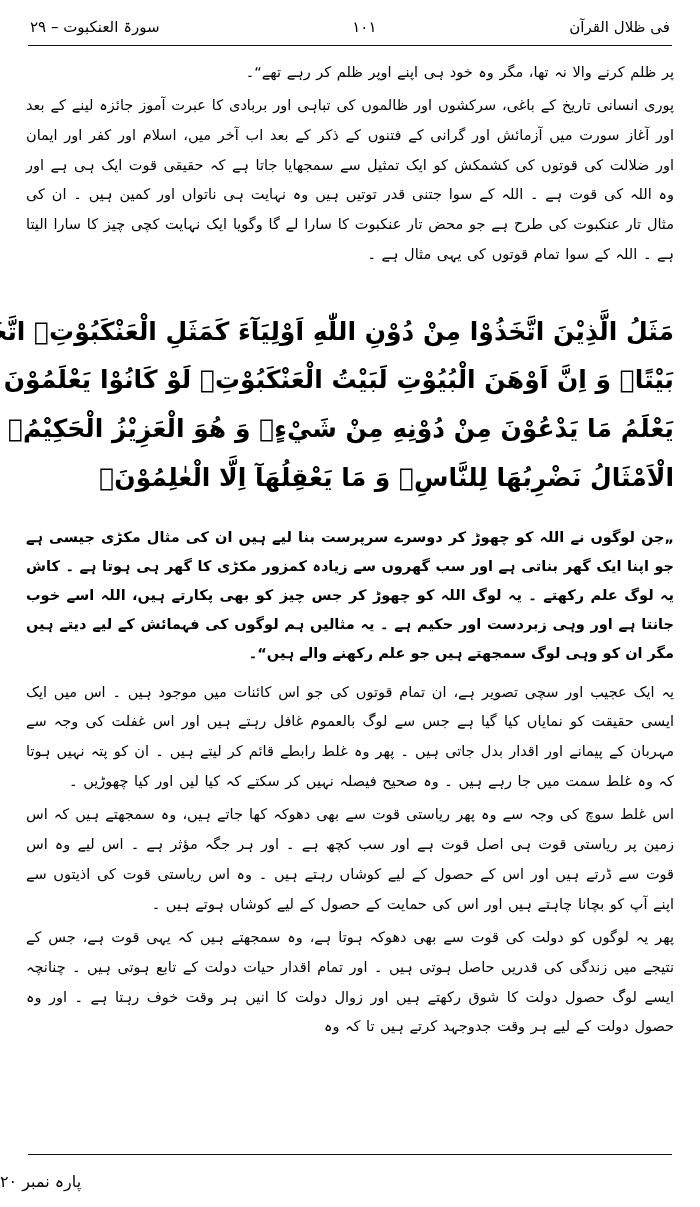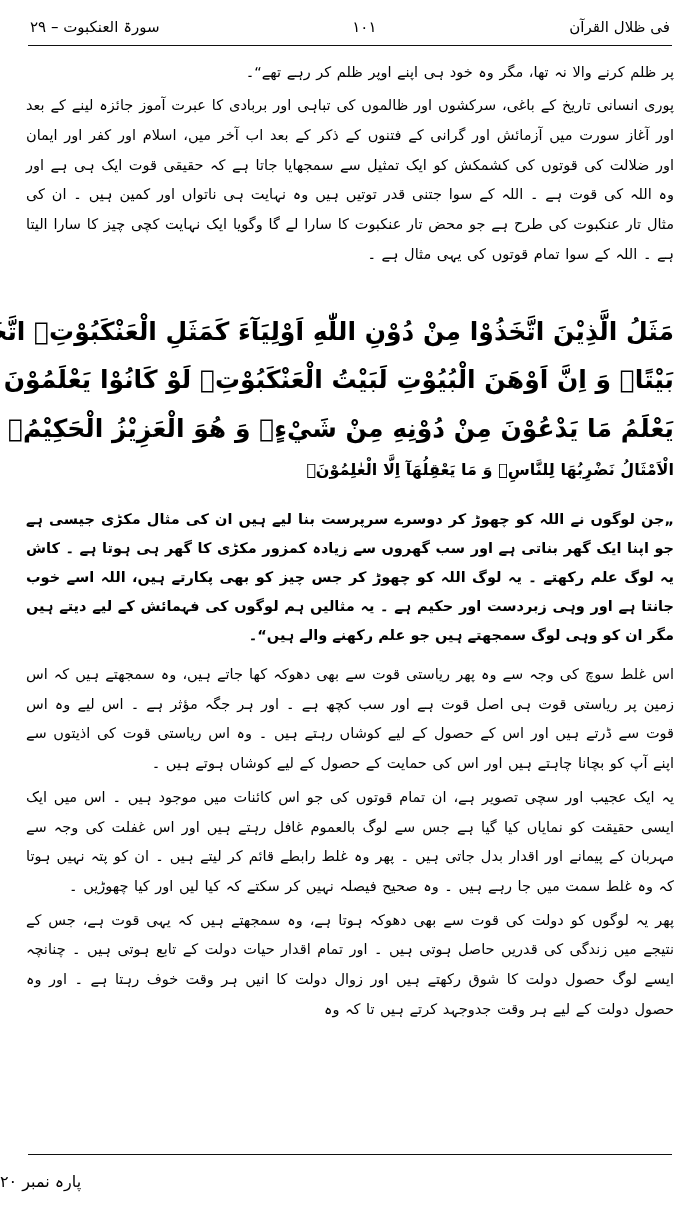--- a/index.html
+++ b/index.html
@@ -69,21 +69,21 @@
     font-size: 25px;
     line-height: 1.95;
     font-weight: bold;
     letter-spacing: 0.5px;
     color: #000;
   }
   .quran-line {
     display: block;
     white-space: nowrap;
   }
-  .quran-line.l4 { font-size: 16px; }
+  .quran-line.l4 { font-size: 25px; }
 
   
   .translation {
     font-size: 14.5px;
     line-height: 2.0;
     text-align: justify;
     text-align-last: right;
     margin: 8px 0 10px 0;
     font-weight: bold;
   }
@@ -130,22 +130,22 @@
 
     <div class="quran-block">
       <span class="quran-line l1">مَثَلُ الَّذِيْنَ اتَّخَذُوْا مِنْ دُوْنِ اللّٰهِ اَوْلِيَآءَ کَمَثَلِ الْعَنْکَبُوْتِۚ اتَّخَذَتْ</span>
       <span class="quran-line l2">بَيْتًاۗ وَ اِنَّ اَوْهَنَ الْبُيُوْتِ لَبَيْتُ الْعَنْکَبُوْتِۘ لَوْ کَانُوْا يَعْلَمُوْنَ اِنَّ اللّٰهَ</span>
       <span class="quran-line l3">يَعْلَمُ مَا يَدْعُوْنَ مِنْ دُوْنِهِ مِنْ شَيْءٍۗ وَ هُوَ الْعَزِيْزُ الْحَکِيْمُۛ وَ تِلْکَ</span>
       <span class="quran-line l4">الْاَمْثَالُ نَضْرِبُهَا لِلنَّاسِۚ وَ مَا يَعْقِلُهَآ اِلَّا الْعٰلِمُوْنَۛ</span>
     </div>
 
     <p class="translation">„جن لوگوں نے اللہ کو چھوڑ کر دوسرے سرپرست بنا لیے ہیں ان کی مثال مکڑی جیسی ہے جو اپنا ایک گھر بناتی ہے اور سب گھروں سے زیادہ کمزور مکڑی کا گھر ہی ہوتا ہے ۔ کاش یہ لوگ علم رکھتے ۔ یہ لوگ اللہ کو چھوڑ کر جس چیز کو بھی پکارتے ہیں، اللہ اسے خوب جانتا ہے اور وہی زبردست اور حکیم ہے ۔ یہ مثالیں ہم لوگوں کی فہمائش کے لیے دیتے ہیں مگر ان کو وہی لوگ سمجھتے ہیں جو علم رکھنے والے ہیں“۔</p>
 
+    <p class="para">یہ ایک عجیب اور سچی تصویر ہے، ان تمام قوتوں کی جو اس کائنات میں موجود ہیں ۔ اس میں ایک ایسی حقیقت کو نمایاں کیا گیا ہے جس سے لوگ بالعموم غافل رہتے ہیں اور اس غفلت کی وجہ سے مہربان کے پیمانے اور اقدار بدل جاتی ہیں ۔ پھر وہ غلط رابطے قائم کر لیتے ہیں ۔ ان کو پتہ نہیں ہوتا کہ وہ غلط سمت میں جا رہے ہیں ۔ وہ صحیح فیصلہ نہیں کر سکتے کہ کیا لیں اور کیا چھوڑیں ۔</p>
     <p class="para">اس غلط سوچ کی وجہ سے وہ پھر ریاستی قوت سے بھی دھوکہ کھا جاتے ہیں، وہ سمجھتے ہیں کہ اس زمین پر ریاستی قوت ہی اصل قوت ہے اور سب کچھ ہے ۔ اور ہر جگہ مؤثر ہے ۔ اس لیے وہ اس قوت سے ڈرتے ہیں اور اس کے حصول کے لیے کوشاں رہتے ہیں ۔ وہ اس ریاستی قوت کی اذیتوں سے اپنے آپ کو بچانا چاہتے ہیں اور اس کی حمایت کے حصول کے لیے کوشاں ہوتے ہیں ۔</p>
-    <p class="para">یہ ایک عجیب اور سچی تصویر ہے، ان تمام قوتوں کی جو اس کائنات میں موجود ہیں ۔ اس میں ایک ایسی حقیقت کو نمایاں کیا گیا ہے جس سے لوگ بالعموم غافل رہتے ہیں اور اس غفلت کی وجہ سے مہربان کے پیمانے اور اقدار بدل جاتی ہیں ۔ پھر وہ غلط رابطے قائم کر لیتے ہیں ۔ ان کو پتہ نہیں ہوتا کہ وہ غلط سمت میں جا رہے ہیں ۔ وہ صحیح فیصلہ نہیں کر سکتے کہ کیا لیں اور کیا چھوڑیں ۔</p>
     <p class="para">پھر یہ لوگوں کو دولت کی قوت سے بھی دھوکہ ہوتا ہے، وہ سمجھتے ہیں کہ یہی قوت ہے، جس کے نتیجے میں زندگی کی قدریں حاصل ہوتی ہیں ۔ اور تمام اقدار حیات دولت کے تابع ہوتی ہیں ۔ چنانچہ ایسے لوگ حصول دولت کا شوق رکھتے ہیں اور زوال دولت کا انیں ہر وقت خوف رہتا ہے ۔ اور وہ حصول دولت کے لیے ہر وقت جدوجہد کرتے ہیں تا کہ وہ</p>
 
   </div>
 
   <hr class="footer-rule">
   <div class="footer">پارہ نمبر ۲۰</div>
 
 </div>
 
 </body></html>

